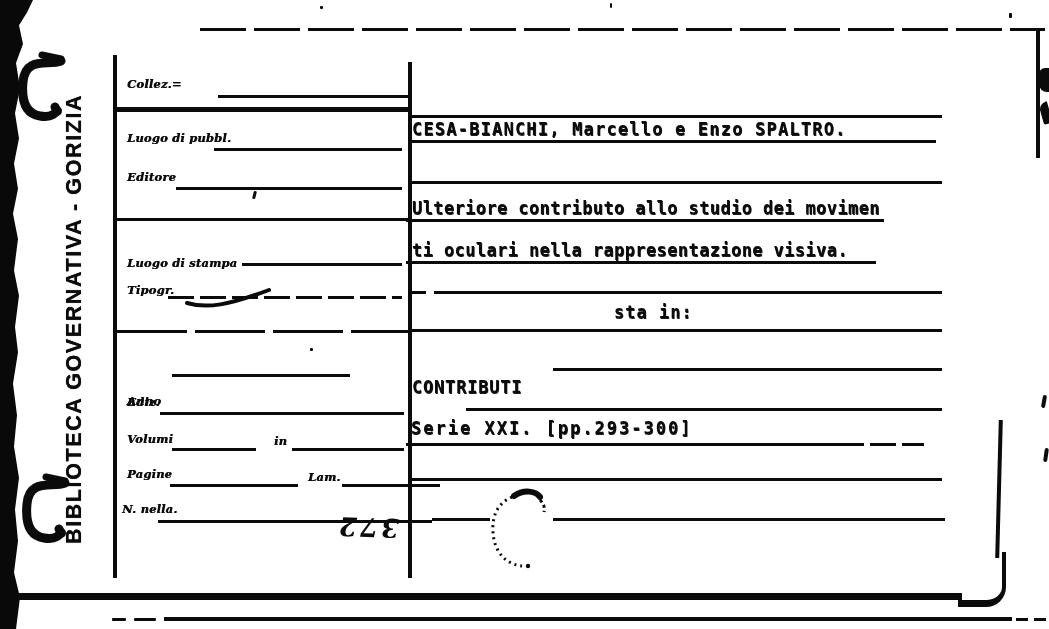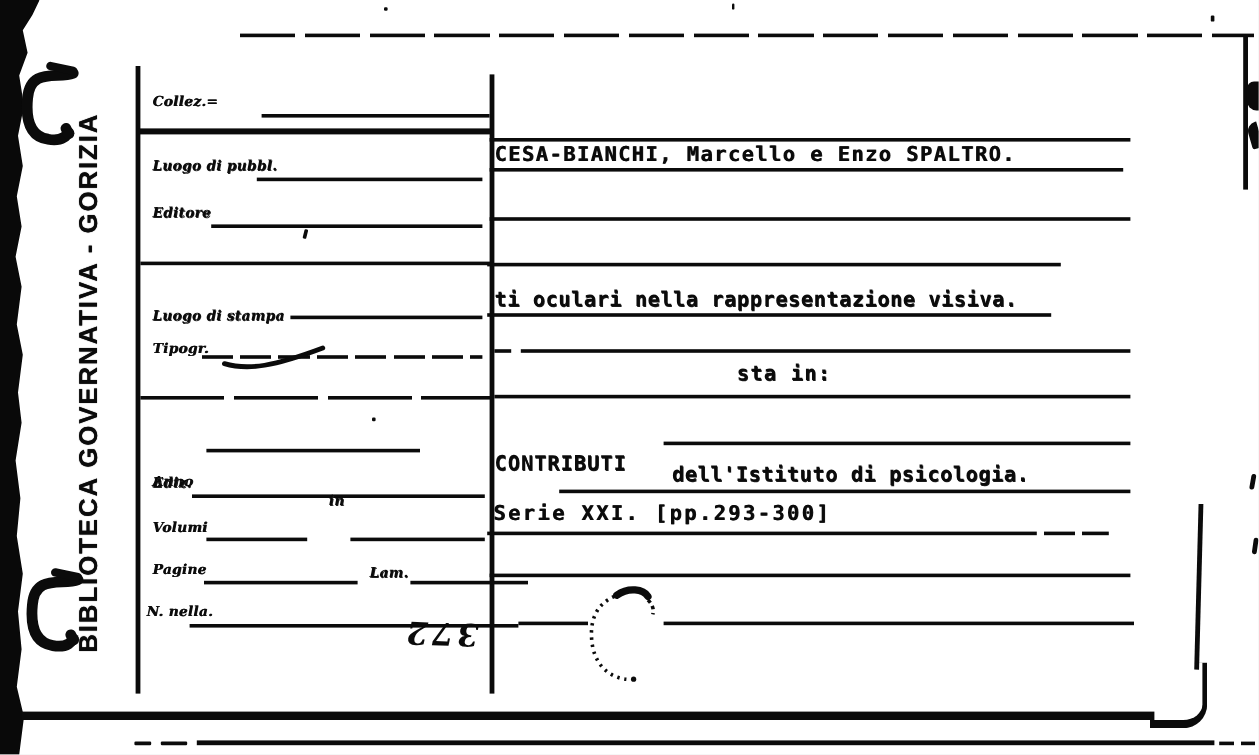--- a/index.html
+++ b/index.html
@@ -108,55 +108,55 @@
   <div class="dashline" style="left:117px;top:330px;width:292px;background:repeating-linear-gradient(90deg,#0b0b0b 0 70px,transparent 70px 78px);"></div>
 
   <div class="lbl" style="left:127px;top:357px;margin-top:37px;">Anno</div>
   <div class="ln" style="left:172px;top:374px;width:178px;height:2.5px;"></div>
 
   <div class="lbl" style="left:127px;top:395px;">Ediz.</div>
   <div class="ln" style="left:160px;top:412px;width:244px;height:2.5px;"></div>
 
   <div class="lbl" style="left:127px;top:432px;">Volumi</div>
   <div class="ln" style="left:172px;top:448px;width:84px;height:2.5px;"></div>
-  <div class="lbl" style="left:274px;top:410px;">in</div>
+  <div class="lbl" style="left:274px;top:434px;">in</div>
   <div class="ln" style="left:292px;top:448px;width:112px;height:2.5px;"></div>
 
   <div class="lbl" style="left:127px;top:467px;text-align:right;">Pagine</div>
   <div class="ln" style="left:170px;top:484px;width:128px;height:2.5px;"></div>
   <div class="lbl" style="left:308px;top:470px;">Lam.</div>
   <div class="ln" style="left:342px;top:484px;width:98px;height:2.5px;"></div>
 
   <div class="lbl" style="left:122px;top:502px;">N. nella.</div>
   <div class="ln" style="left:158px;top:520px;width:274px;height:3px;"></div>
 
   <div id="handwritten-note">372</div>
 
   <div class="ln" style="left:408px;top:115px;width:534px;height:3px;"></div>
 
   <div class="typed" style="left:412px;top:119px;letter-spacing:1.2px;">CESA-BIANCHI, Marcello e Enzo SPALTRO.</div>
   <div class="ln" style="left:408px;top:140px;width:528px;height:2.5px;"></div>
 
   <div class="ln" style="left:408px;top:181px;width:534px;height:2.5px;"></div>
 
+  <div class="typed" style="left:412px;top:198px;letter-spacing:.4px;">Ulteriore contributo allo studio dei movimen</div>
   <div class="ln" style="left:406px;top:219px;width:478px;height:2.5px;"></div>
 
   <div class="typed" style="left:412px;top:240px;letter-spacing:.4px;">ti oculari nella rappresentazione visiva.</div>
   <div class="ln" style="left:406px;top:261px;width:470px;height:2.5px;"></div>
 
   <div class="ln" style="left:412px;top:291px;width:14px;height:2.5px;"></div>
   <div class="ln" style="left:434px;top:291px;width:508px;height:2.5px;"></div>
 
   <div class="typed" style="left:614px;top:302px;letter-spacing:1px;">sta in:</div>
   <div class="ln" style="left:412px;top:329px;width:530px;height:2.5px;"></div>
 
   <div class="ln" style="left:553px;top:368px;width:389px;height:2.5px;"></div>
 
   <div class="typed" style="left:412px;top:377px;letter-spacing:.8px;">CONTRIBUTI</div>
-  <div class="typed" style="left:560px;top:386px;letter-spacing:.4px;">dell'Istituto di psicologia.</div>
   <div class="ln" style="left:466px;top:408px;width:476px;height:2.5px;"></div>
 
   <div class="typed" style="left:411px;top:418px;letter-spacing:2px;">Serie XXI. [pp.293-300]</div>
   <div class="ln" style="left:406px;top:443px;width:458px;height:2.5px;"></div>
   <div class="dotted-ul" style="left:870px;top:443px;width:54px;"></div>
 
   <div class="ln" style="left:408px;top:478px;width:534px;height:3px;"></div>
 
   <div class="ln" style="left:432px;top:518px;width:58px;height:2.5px;"></div>
   <div class="ln" style="left:553px;top:518px;width:392px;height:2.5px;"></div>

